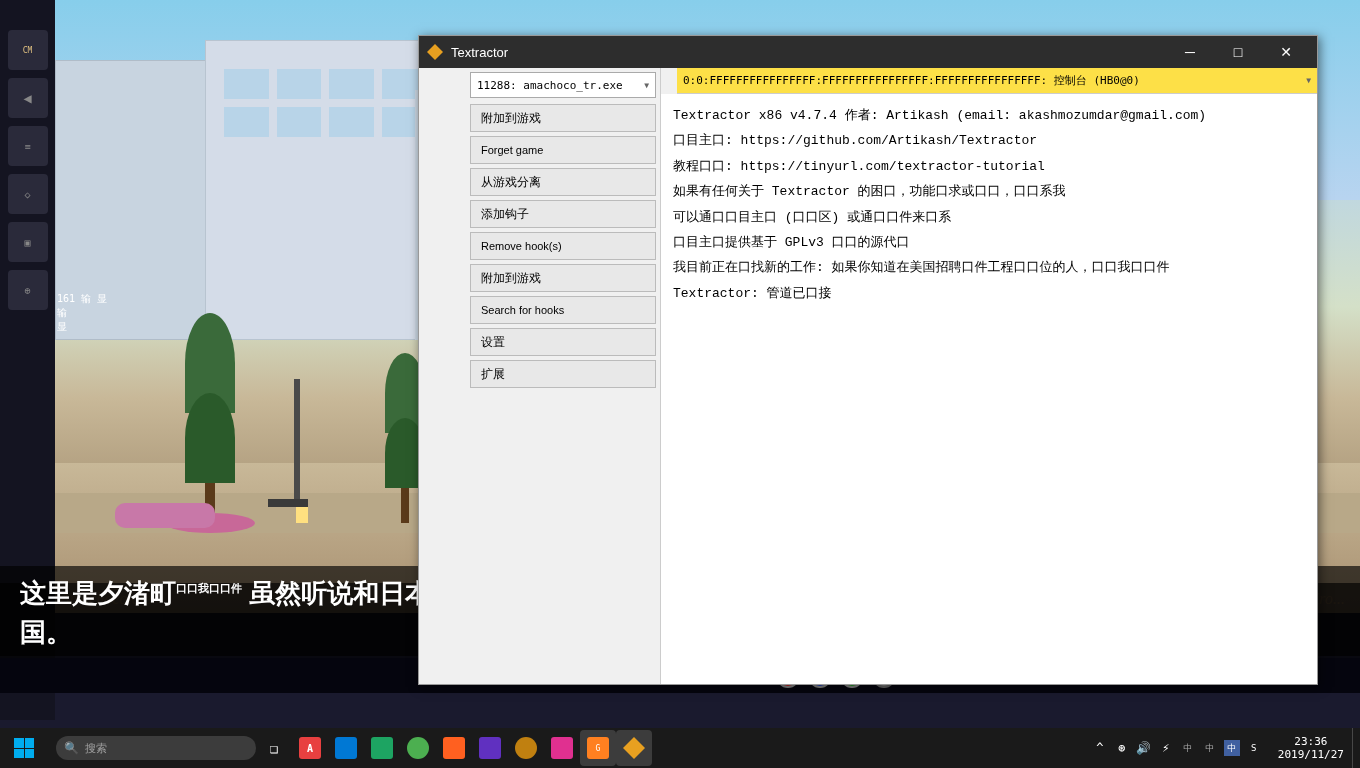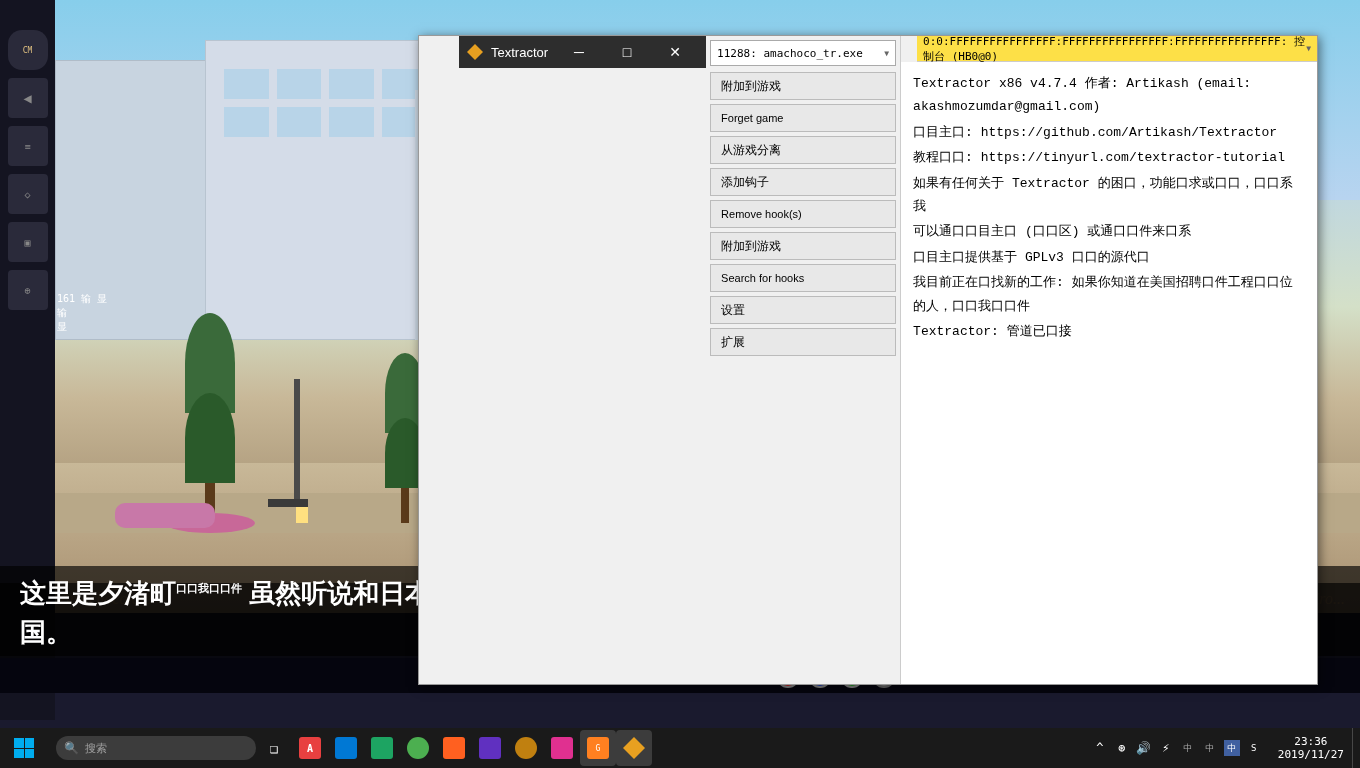--- a/index.html
+++ b/index.html
@@ -74,22 +74,21 @@
       position: absolute;
       top: 35px;
       left: 418px;
       width: 900px;
       height: 650px;
       background: #f0f0f0;
       border: 1px solid #999;
       box-shadow: 2px 2px 10px rgba(0,0,0,0.5);
       z-index: 200;
       display: flex;
-      flex-direction: row;
-      padding-left: 40px;
+      flex-direction: column;
     }
 
     .window-titlebar {
       height: 32px;
       background: #2d2d2d;
       display: flex;
       align-items: center;
       padding: 0 8px;
       gap: 8px;
       flex-shrink: 0;
@@ -134,20 +133,21 @@
     }
 
     
     .left-panel {
       width: 195px;
       background: #f0f0f0;
       border-right: 1px solid #ccc;
       display: flex;
       flex-direction: column;
       flex-shrink: 0;
+      margin-left: 47px;
     }
 
     
     .process-dropdown {
       height: 26px;
       background: white;
       border: 1px solid #aaa;
       margin: 4px;
       display: flex;
       align-items: center;
@@ -363,21 +363,21 @@
   <div style="position:absolute;bottom:85px;left:60px;width:100px;height:25px;background:#c878a8;border-radius:10px;"></div>
 
   <div style="position:absolute;bottom:90px;left:230px;">
     <div style="width:6px;height:120px;background:#4a4a4a;margin:0 auto;"></div>
     <div style="width:40px;height:8px;background:#3a3a3a;margin-left:-17px;"></div>
     <div style="width:12px;height:16px;background:#ffe080;margin-left:11px;"></div>
   </div>
 </div>
 
 <div class="game-sidebar">
-  <div class="game-sidebar-item" style="font-size:8px;color:#e0c080;border-radius:14px;">CM</div>
+  <div class="game-sidebar-item" style="font-size:8px;color:#e0c080;">CM</div>
   <div class="game-sidebar-item" style="font-size:14px;color:#888;">◀</div>
   <div class="game-sidebar-item" style="font-size:10px;color:#888;">≡</div>
   <div class="game-sidebar-item" style="font-size:10px;color:#888;">◇</div>
   <div class="game-sidebar-item" style="font-size:10px;color:#888;">▣</div>
   <div class="game-sidebar-item" style="font-size:10px;color:#888;">⊕</div>
 </div>
 
 <div style="position:absolute;top:290px;left:55px;z-index:55;color:white;font-size:10px;padding:2px;">
   <div>161
 输

